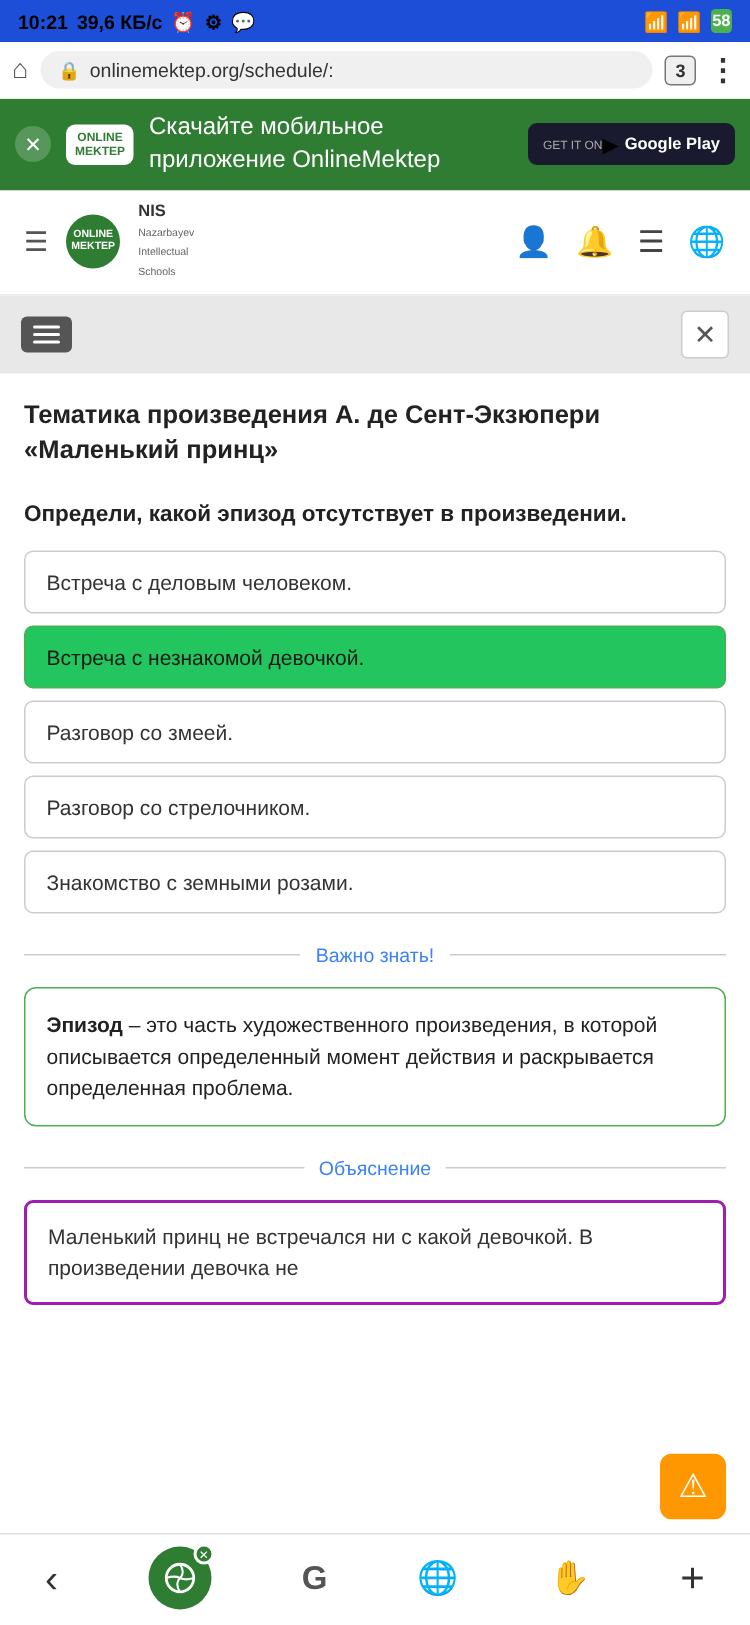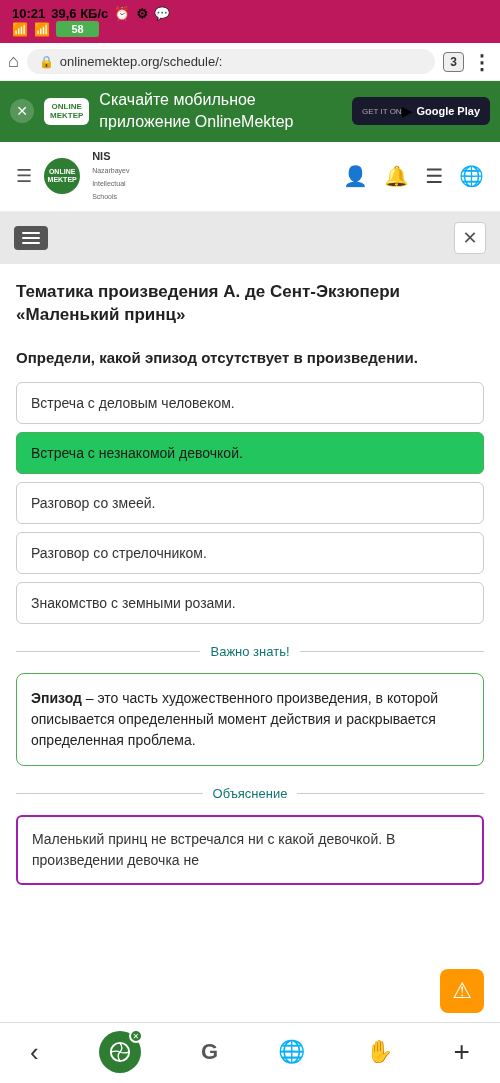--- a/index.html
+++ b/index.html
@@ -7,35 +7,34 @@
     body {
       width: 500px;
       min-height: 1083px;
       font-family: Arial, sans-serif;
       background: #fff;
       overflow-x: hidden;
     }
 
     
     .status-bar {
-      background: #be185d;
-      display: flex;
-      align-items: flex-start;
+      background: #1d4ed8;
+      display: flex;
+      align-items: flex-end;
       justify-content: space-between;
       padding: 6px 12px;
       font-size: 13px;
       font-weight: bold;
-      flex-direction: column;
     }
     .status-left { display: flex; align-items: center; gap: 6px; }
     .status-right { display: flex; align-items: center; gap: 6px; }
     .battery-icon {
       background: #4CAF50;
       border-radius: 3px;
-      padding: 2px 15px;
+      padding: 2px 1px;
       color: white;
       font-size: 11px;
       font-weight: bold;
     }
 
     
     .browser-bar {
       background: #fff;
       display: flex;
       align-items: center;
@@ -222,21 +221,21 @@
       gap: 10px;
       margin: 20px 0 14px;
     }
     .divider-line {
       flex: 1;
       height: 1px;
       background: #ccc;
     }
     .divider-label {
       font-size: 13px;
-      color: #0f766e;
+      color: #3b82f6;
       white-space: nowrap;
     }
 
     
     .info-box {
       border: 1px solid #4CAF50;
       border-radius: 8px;
       padding: 14px;
       font-size: 14px;
       color: #222;

